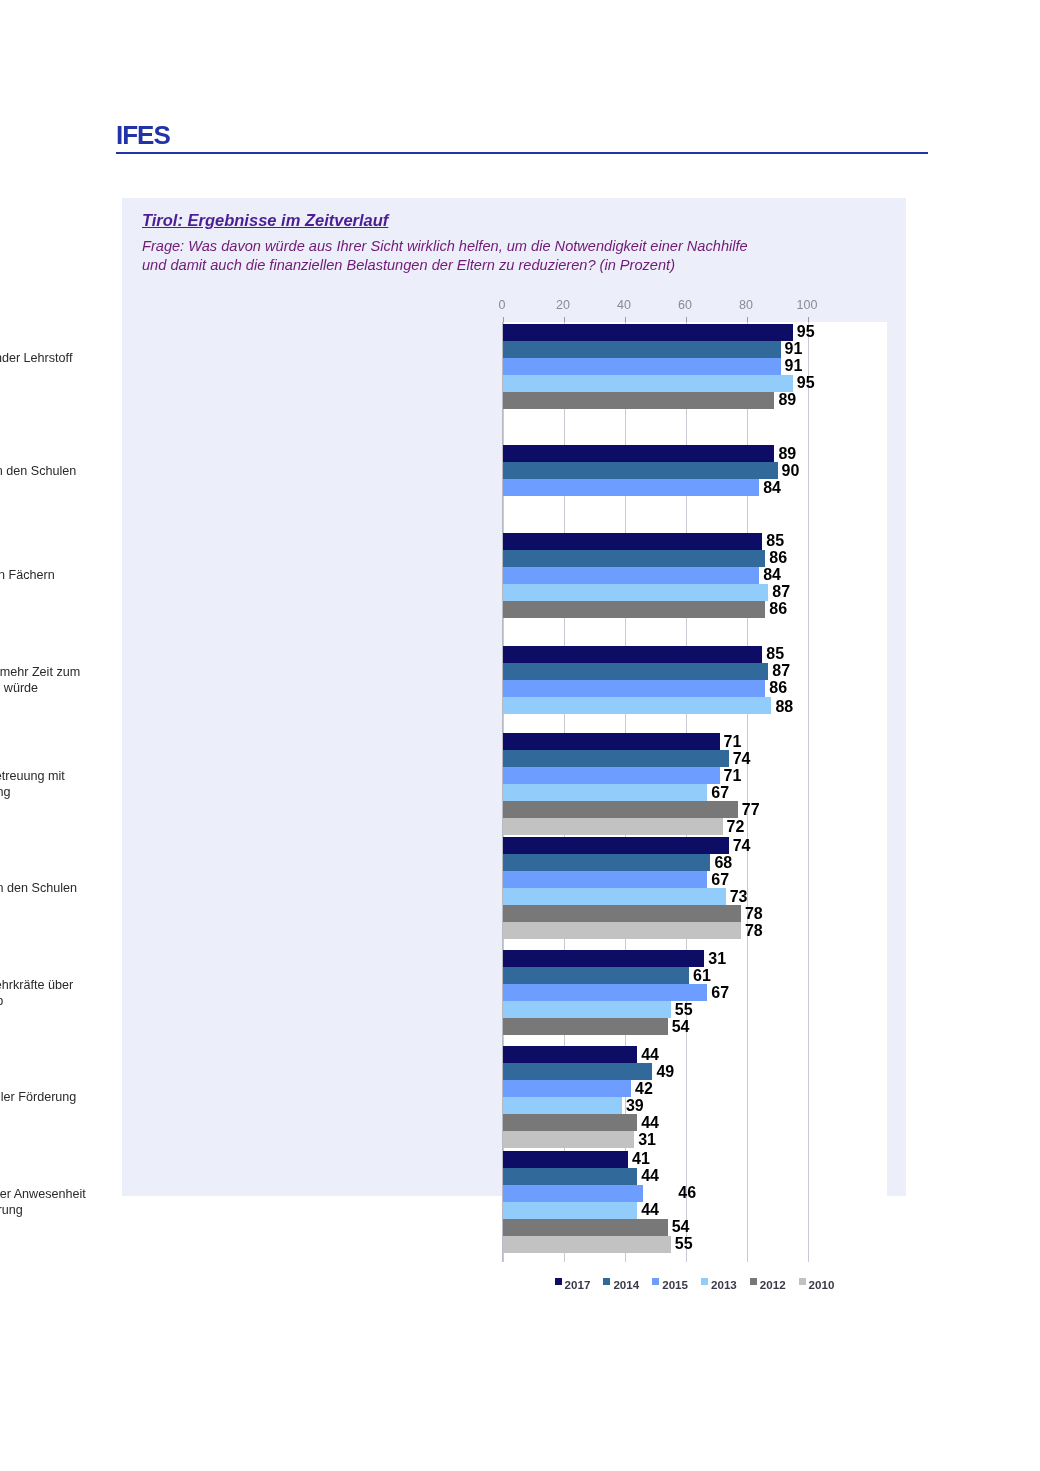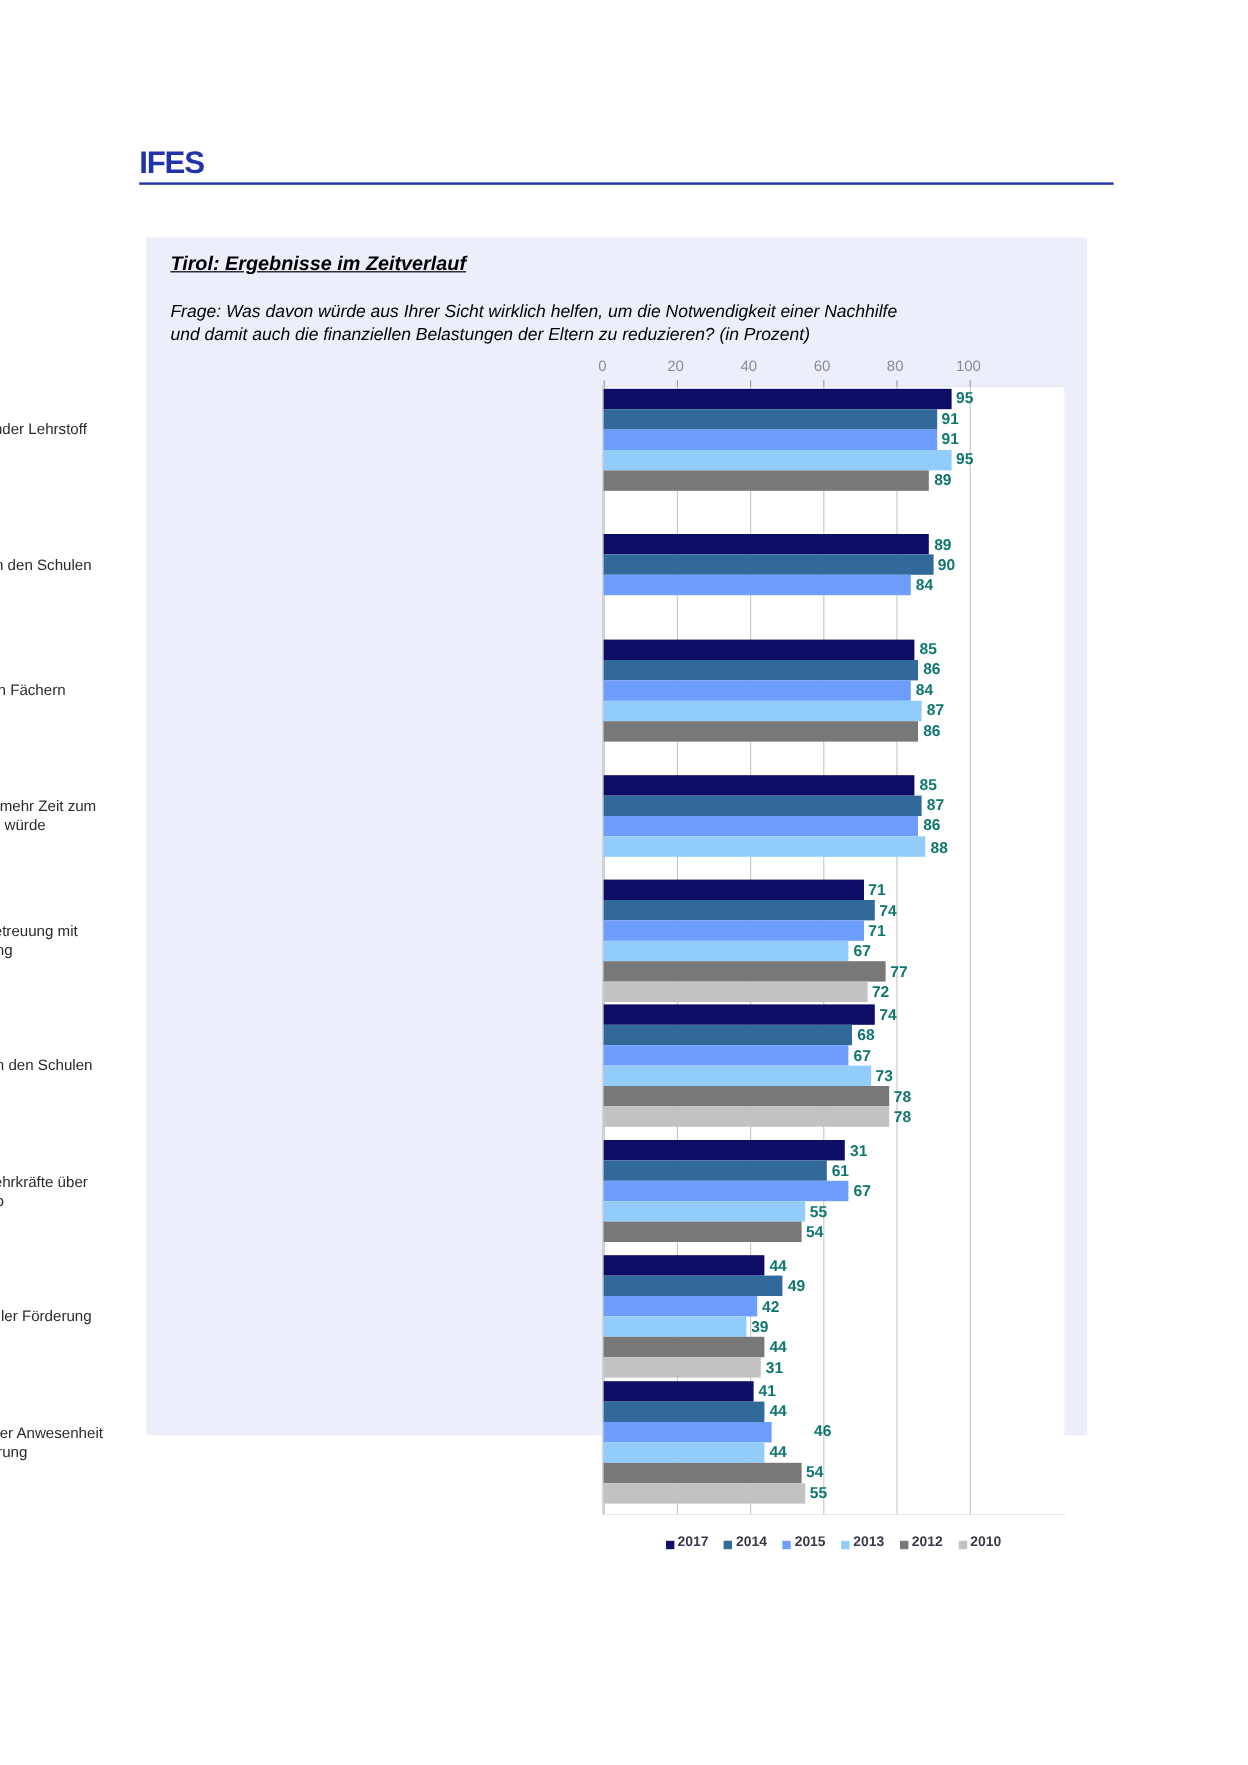--- a/index.html
+++ b/index.html
@@ -57,30 +57,30 @@
     position: absolute;
     left: 20px;
     top: 12px;
     width: 740px;
   }
   #chart-title {
     font-family: "Liberation Sans", sans-serif;
     font-size: 16.5px;
     font-weight: bold;
     font-style: italic;
-    color: #000000;
+    color: #4c1d95;
     text-decoration: underline;
-    margin: 0 0 20px 0;
+    margin: 0 0 6px 0;
     line-height: 21px;
   }
   #chart-subtitle {
     font-family: "Liberation Sans", sans-serif;
     font-size: 14.6px;
     font-style: italic;
-    color: #000000;
+    color: #701a75;
     line-height: 19px;
     margin: 0;
     white-space: pre-line;
   }
 
   
   
   #plot {
     position: absolute;
     left: 380px;
@@ -142,41 +142,41 @@
     line-height: 16px;
     font-family: "Liberation Sans", sans-serif;
     white-space: pre-line;
   }
   .bar {
     position: absolute;
     left: 0;
   }
   .bar-value {
     position: absolute;
-    font-size: 13px;
+    font-size: 16px;
     font-weight: bold;
-    color: #0f766e;
+    color: #000000;
     white-space: nowrap;
     font-family: "Liberation Sans", sans-serif;
     line-height: 12px;
   }
 
   
   #legend {
     position: absolute;
     left: 380px;
     top: 1080px;
     width: 385px;
     display: flex;
     justify-content: center;
     gap: 13px;
   }
   .legend-item {
     display: flex;
-    align-items: flex-end;
+    align-items: flex-start;
     gap: 3px;
   }
   .legend-swatch {
     width: 7px;
     height: 7px;
     display: block;
   }
   .legend-label {
     font-size: 11.6px;
     color: #3a3a4a;

